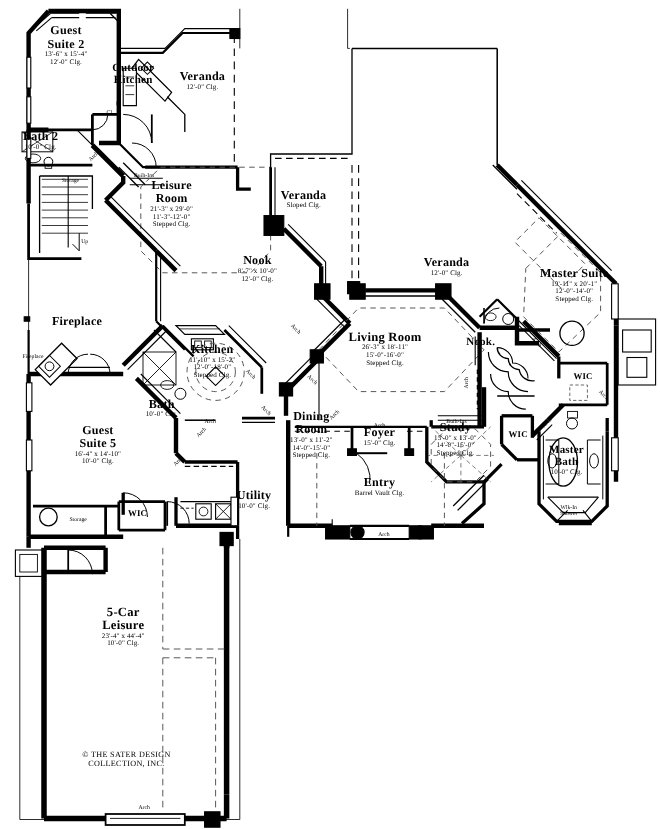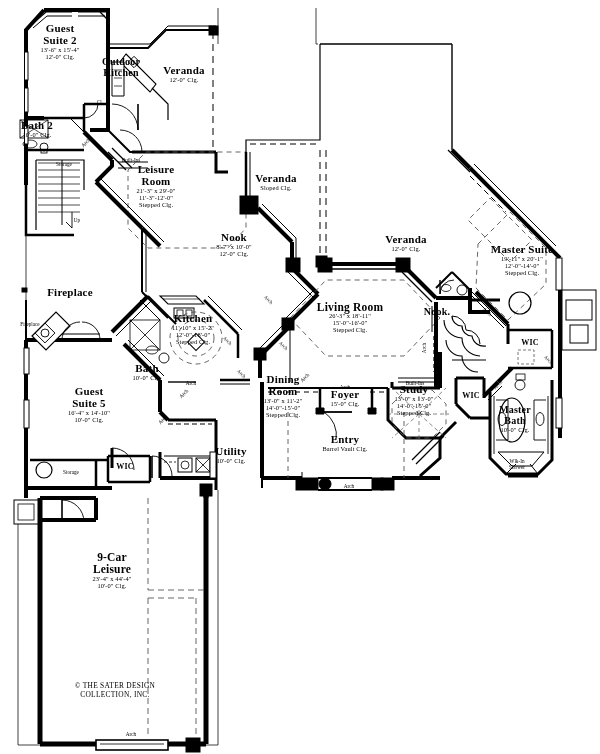--- a/index.html
+++ b/index.html
@@ -590,21 +590,21 @@
 
   <div class="lbl" style="left:125px; top:467px;">
     <div class="rname xs">WIC</div>
   </div>
 
   <div class="lbl" style="left:71px;  top:473px;">
     <div class="tiny">Storage</div>
   </div>
 
   <div class="lbl" style="left:112px; top:570px;">
-    <div class="rname big">9-Car</div>
+    <div class="rname big">5-Car</div>
     <div class="rname big">Leisure</div>
     <div class="dim">23'-4" x 44'-4"</div>
     <div class="clg">10'-0"  Clg.</div>
   </div>
 
   <div class="lbl tiny" style="left:100px; top:103px;">Cl.</div>
   <div class="lbl tiny rot-n45" style="left:86px; top:143px;">Arch</div>
   <div class="lbl tiny" style="left:131px; top:161px;">Built-Ins</div>
   <div class="lbl tiny" style="left:77px;  top:221px;">Up</div>
   <div class="lbl tiny rot-p45" style="left:268px; top:300px;">Arch</div>

